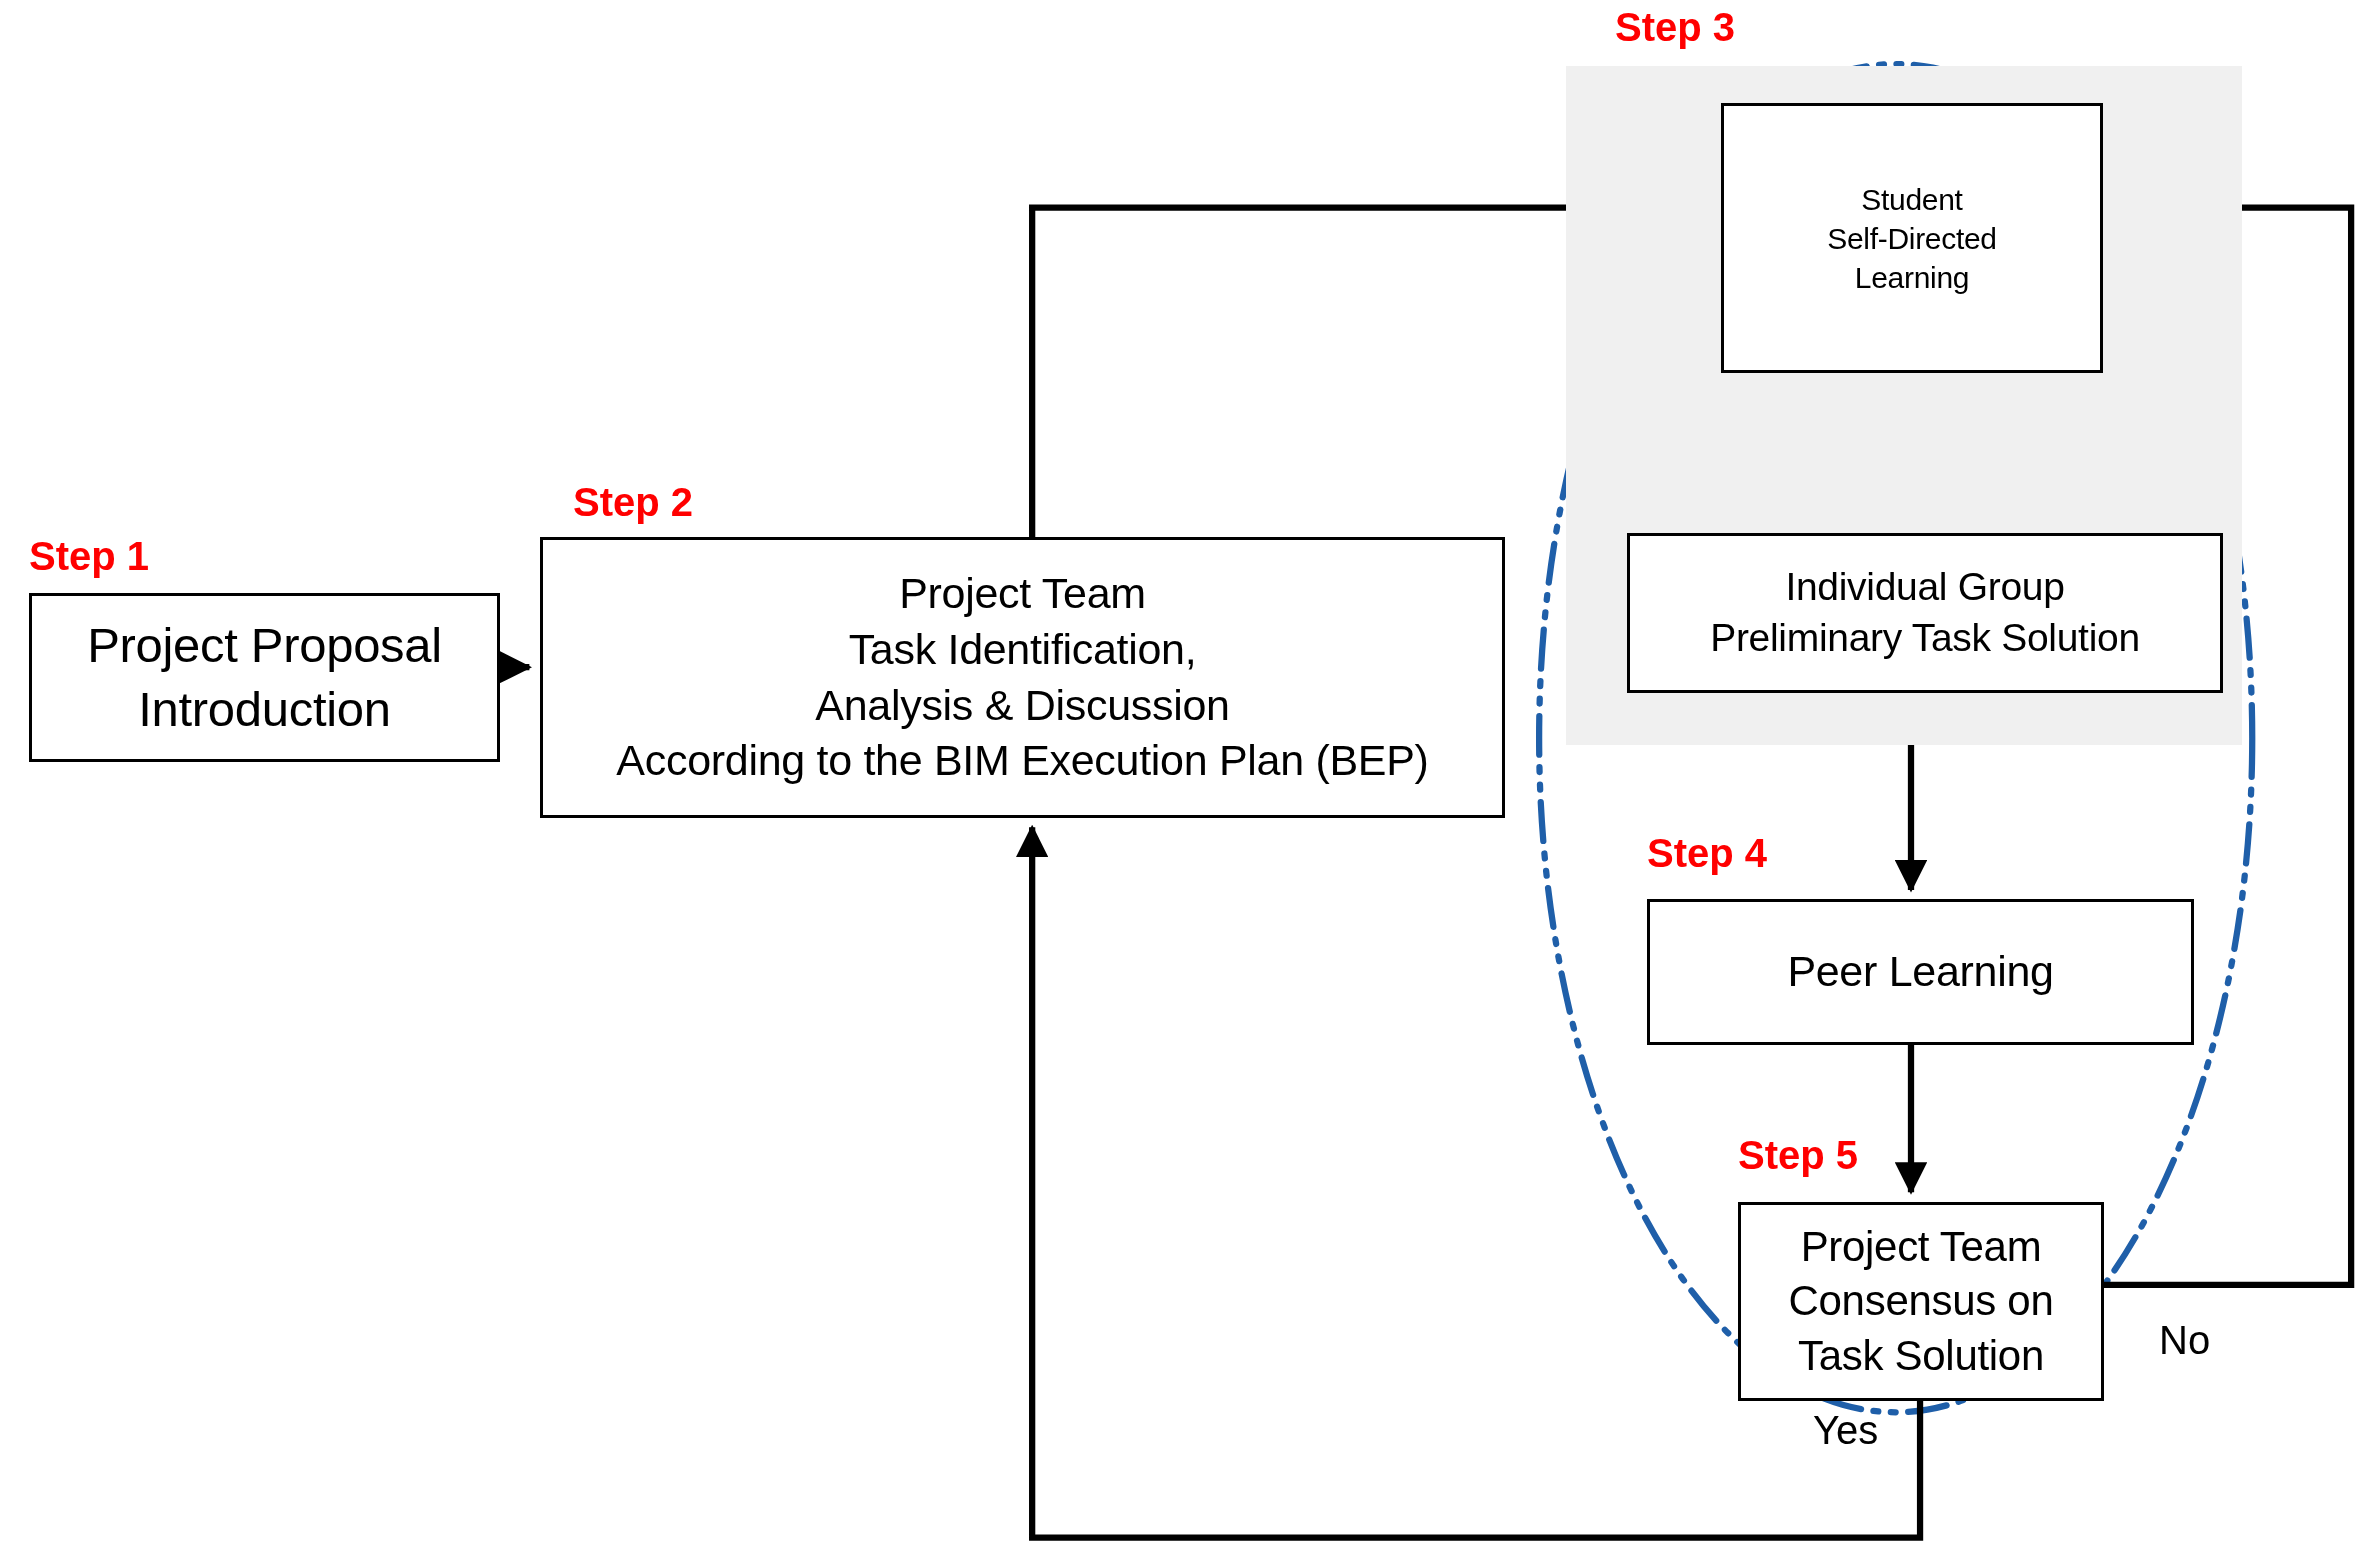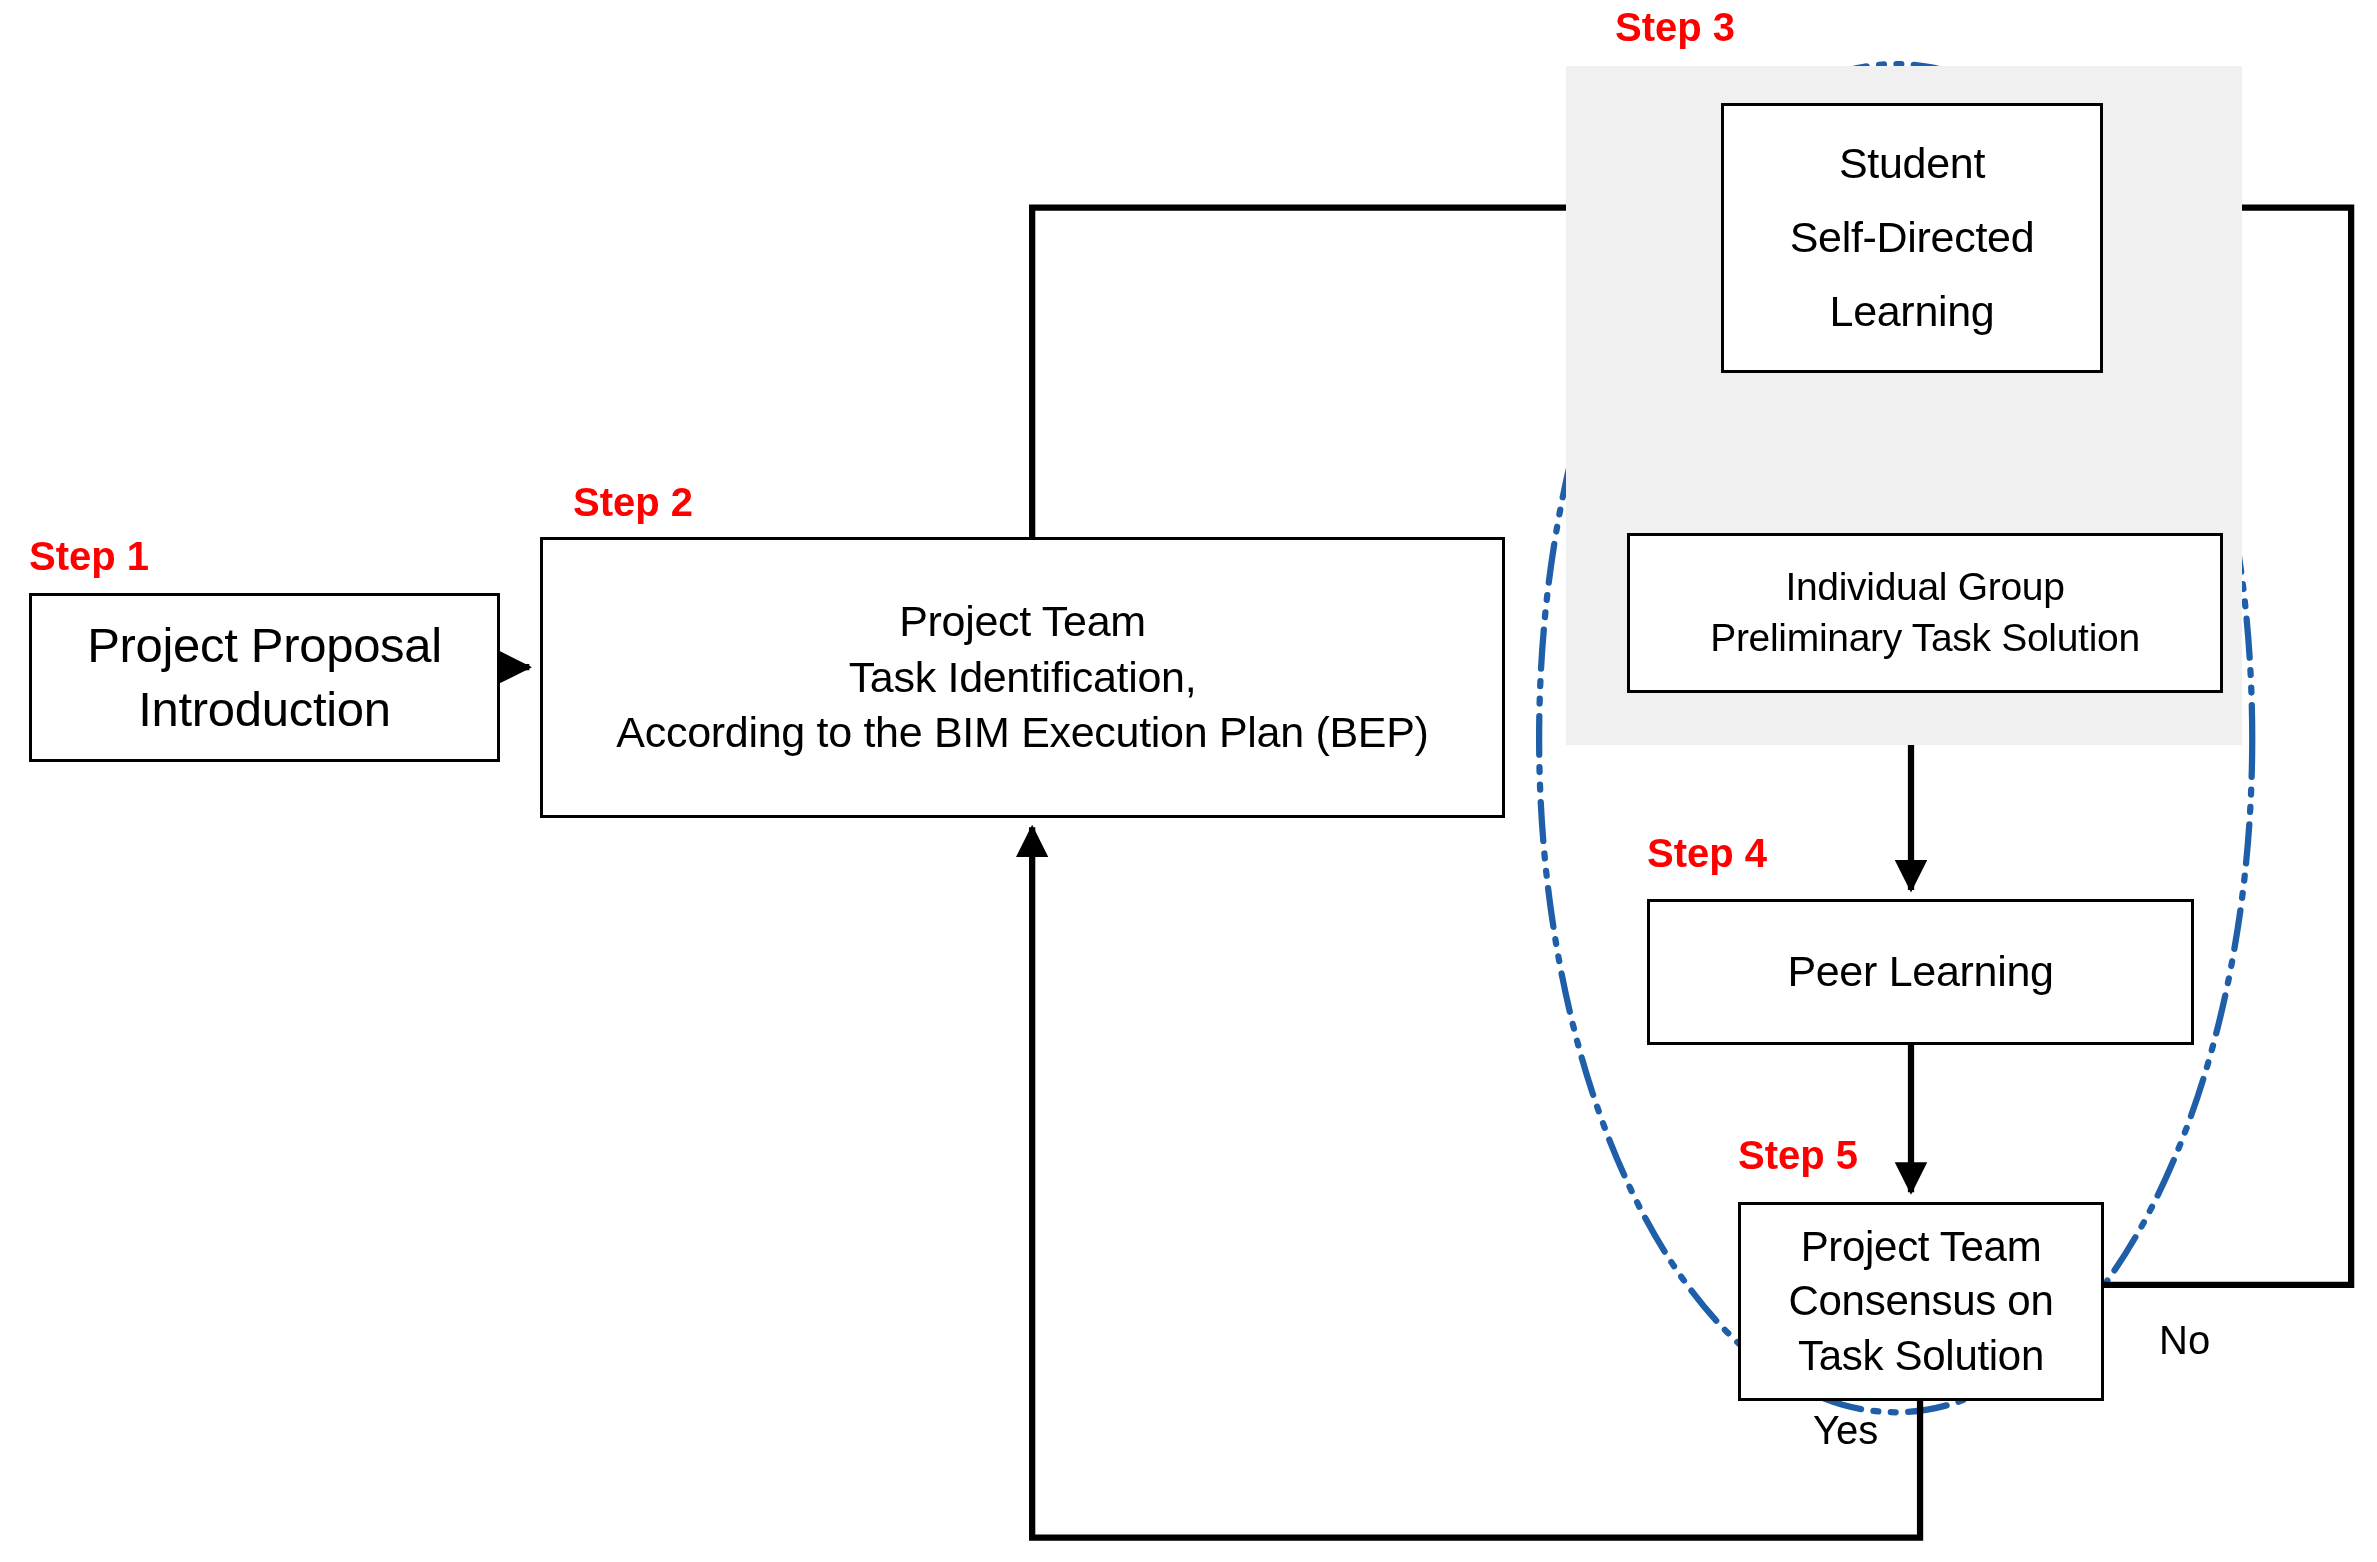--- a/index.html
+++ b/index.html
@@ -127,24 +127,25 @@
   <div class="step-label" style="left:1738px; top:1135px;">Step 5</div>
 
   <div class="node" style="left:29px; top:593px; width:471px; height:169px; font-size:49px;">
     <span class="line">Project Proposal</span>
     <span class="line">Introduction</span>
   </div>
 
   <div class="node" style="left:540px; top:537px; width:965px; height:281px; font-size:43px;">
     <span class="line">Project Team</span>
     <span class="line">Task Identification,</span>
+    <span class="line">Analysis &amp; Discussion</span>
     <span class="line">According to the BIM Execution Plan (BEP)</span>
   </div>
 
-  <div class="node" style="left:1721px; top:103px; width:382px; height:270px; font-size:43px;gap:18px;">
+  <div class="node" style="left:1721px; top:103px; width:382px; height:270px; font-size:30px;">
     <span class="line">Student</span>
     <span class="line">Self-Directed</span>
     <span class="line">Learning</span>
   </div>
 
   <div class="node" style="left:1627px; top:533px; width:596px; height:160px; font-size:39px;">
     <span class="line">Individual Group</span>
     <span class="line">Preliminary Task Solution</span>
   </div>
 

